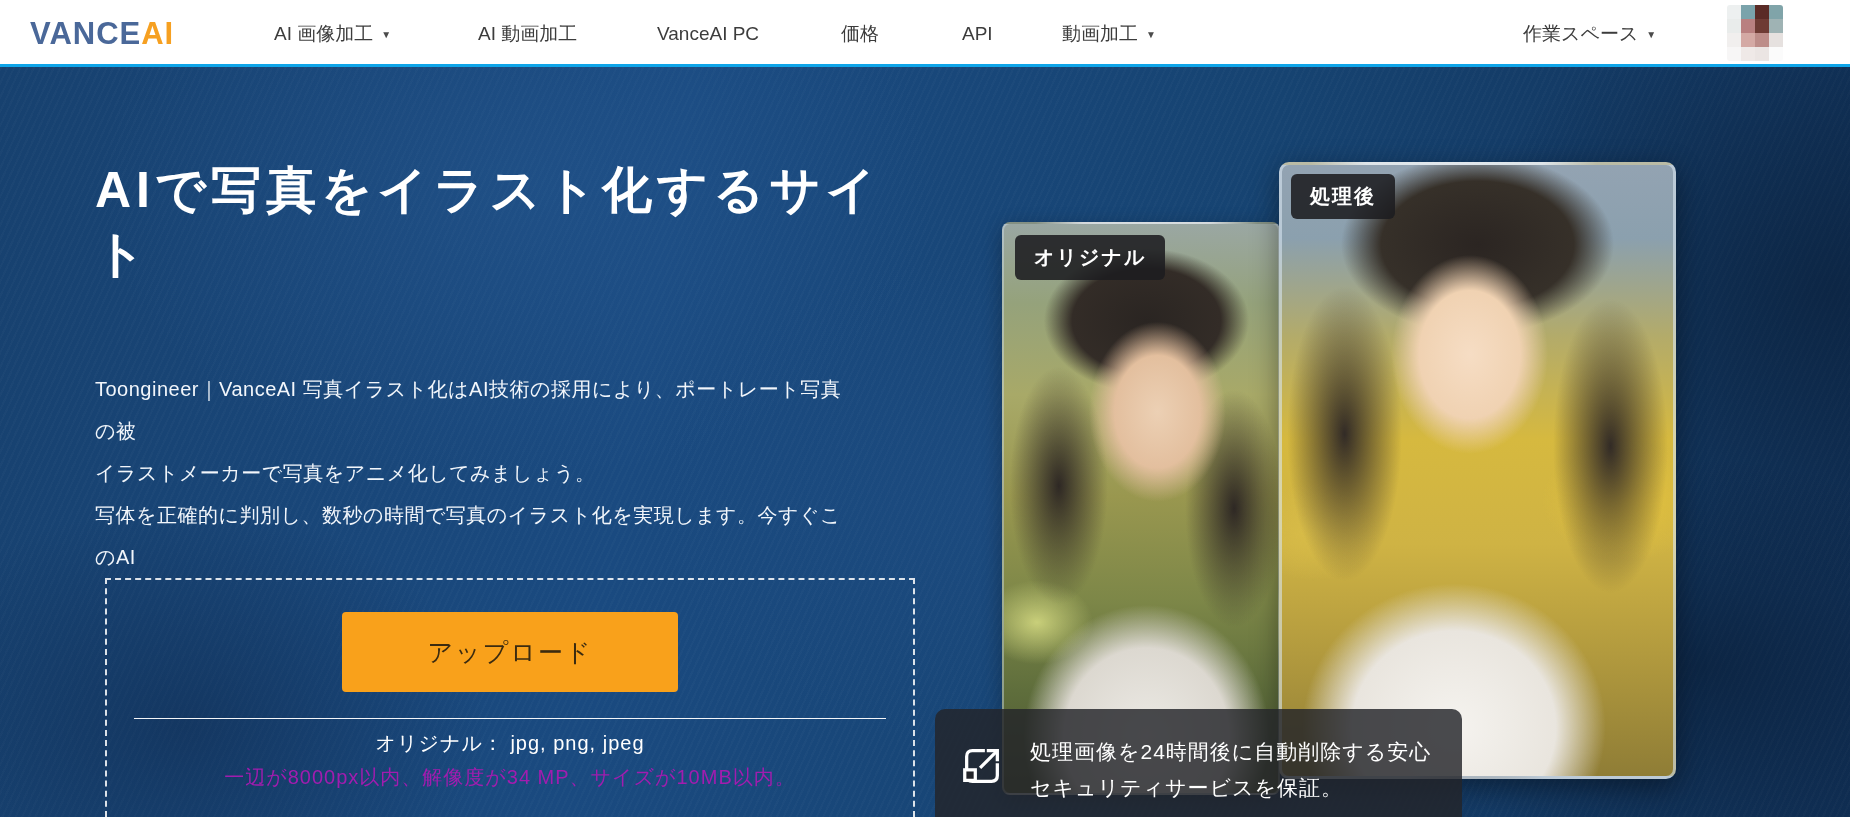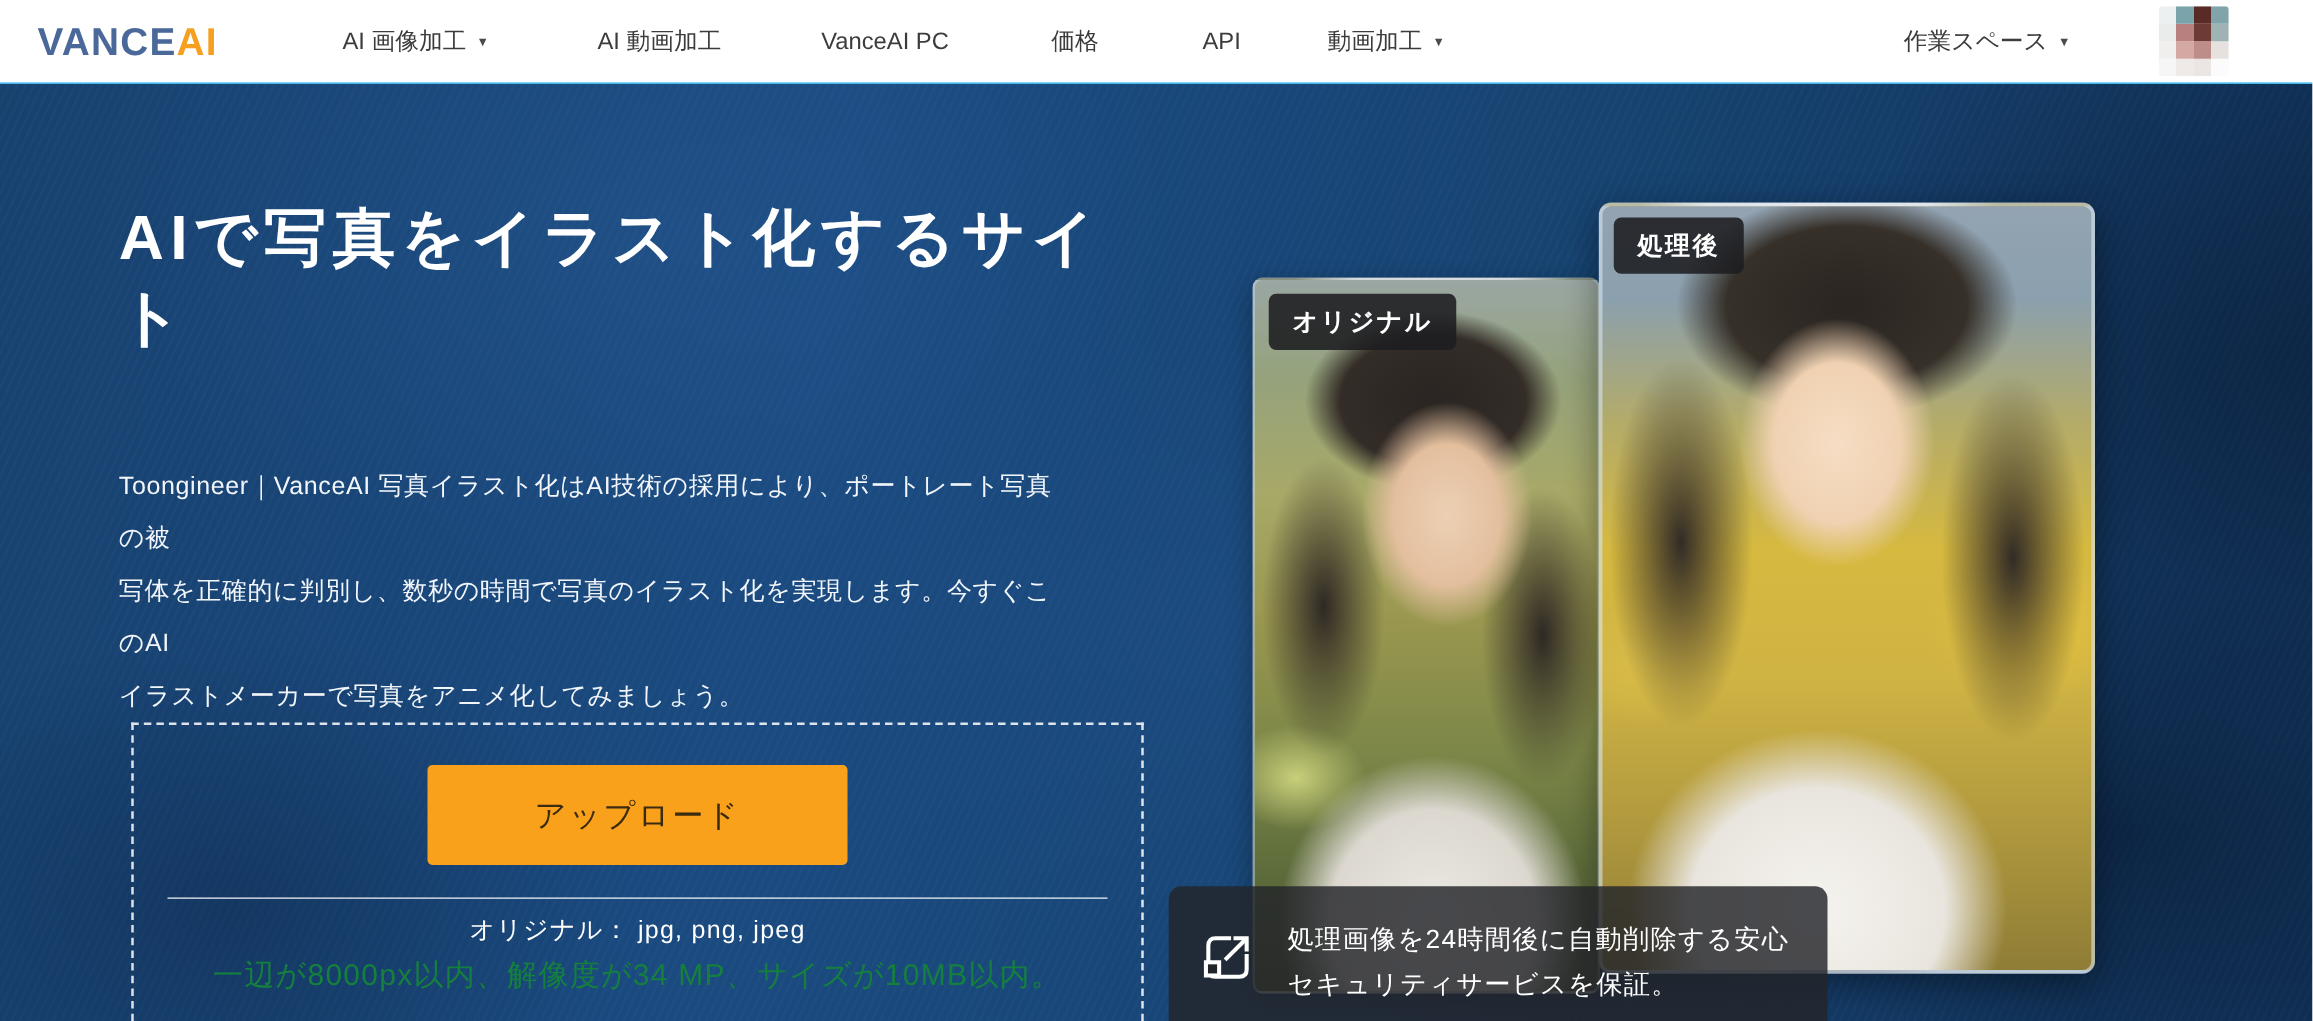--- a/index.html
+++ b/index.html
@@ -2,21 +2,21 @@
 <html lang="ja"><head>
 <meta charset="utf-8">
 <style>
   * { margin:0; padding:0; box-sizing:border-box; }
   html,body { width:1850px; height:817px; overflow:hidden; }
   body { font-family:"Liberation Sans","DejaVu Sans",sans-serif; }
   #app { position:relative; width:1850px; height:817px; background:#fff; }
 
   
   .header { position:absolute; left:0; top:0; width:1850px; height:67px;
-            background:#ffffff; border-bottom:1px solid #0ea5e9; z-index:10; }
+            background:#ffffff; border-bottom:3px solid #0ea5e9; z-index:10; }
   .logo { position:absolute; left:30px; top:0; height:67px; line-height:67px;
           font-size:31px; font-weight:bold; letter-spacing:1px; cursor:pointer; }
   .logo .lp { color:#4A6899; }
   .logo .la { color:#F6A021; }
   .nav-item { position:absolute; top:0; height:67px; line-height:67px;
               font-size:19px; color:#3C3C3C; cursor:pointer; white-space:nowrap; }
   .chev { display:inline-block; margin-left:8px; font-size:10px; color:#4b4b4b;
           transform:translateY(-2px); }
   .chev::after { content:"▼"; }
   .n0{left:274px;} .n1{left:478px;} .n2{left:657px;} .n3{left:841px;}
@@ -58,21 +58,21 @@
                 border:2px dashed rgba(255,255,255,0.85); border-bottom:none;
                 z-index:3; display:flex; flex-direction:column; align-items:center;
                 cursor:pointer; }
   .upload-btn { margin-top:32px; width:336px; height:80px; border:none;
                 border-radius:4px; background:#F9A11B; color:#3B2B10;
                 font-size:25px; letter-spacing:2px; cursor:pointer;
                 font-family:inherit; }
   .upload-sep { margin-top:26px; width:752px; height:0;
                 border-top:1px solid rgba(255,255,255,0.95); }
   .upload-format { margin-top:11px; color:#ffffff; font-size:20px; letter-spacing:1px; }
-  .upload-limit  { margin-top:7px;  color:#15803d; font-size:24px; letter-spacing:1px; }
+  .upload-limit  { margin-top:7px;  color:#a21caf; font-size:20px; letter-spacing:1px; }
 
   
   .card { position:absolute; overflow:hidden;text-align:center; }
   .card-original { left:1002px; top:222px; width:278px; height:573px;
     border:2px solid rgba(205,220,235,0.45); border-radius:8px; z-index:2;
     box-shadow:0 6px 20px rgba(0,0,0,0.30);
     background-image:
       radial-gradient(ellipse 95px 125px at 56% 33%, #ecd0b4 0%, #e3bf9e 45%, transparent 72%),
       radial-gradient(ellipse 135px 95px at 52% 17%, #2a2522 0%, #332c27 55%, transparent 76%),
       radial-gradient(ellipse 70px 170px at 20% 46%, #2e2824 0%, transparent 70%),
@@ -144,22 +144,22 @@
 
   <div class="hero-bg"></div>
 
   <h1 class="hero-title">
     <span style="display:block">AIで写真をイラスト化するサイ</span>
     <span style="display:block">ト</span>
   </h1>
 
   <p class="hero-desc">
     <span style="display:block">Toongineer｜VanceAI 写真イラスト化はAI技術の採用により、ポートレート写真の被</span>
+    <span style="display:block">イラストメーカーで写真をアニメ化してみましょう。</span>
     <span style="display:block">写体を正確的に判別し、数秒の時間で写真のイラスト化を実現します。今すぐこのAI</span>
-    <span style="display:block">イラストメーカーで写真をアニメ化してみましょう。</span>
   </p>
 
   <div class="upload-box">
     <button class="upload-btn">アップロード</button>
     <div class="upload-sep"></div>
     <div class="upload-format">オリジナル： jpg, png, jpeg</div>
     <div class="upload-limit">一辺が8000px以内、解像度が34 MP、サイズが10MB以内。</div>
   </div>
 
   <div class="card card-original">

